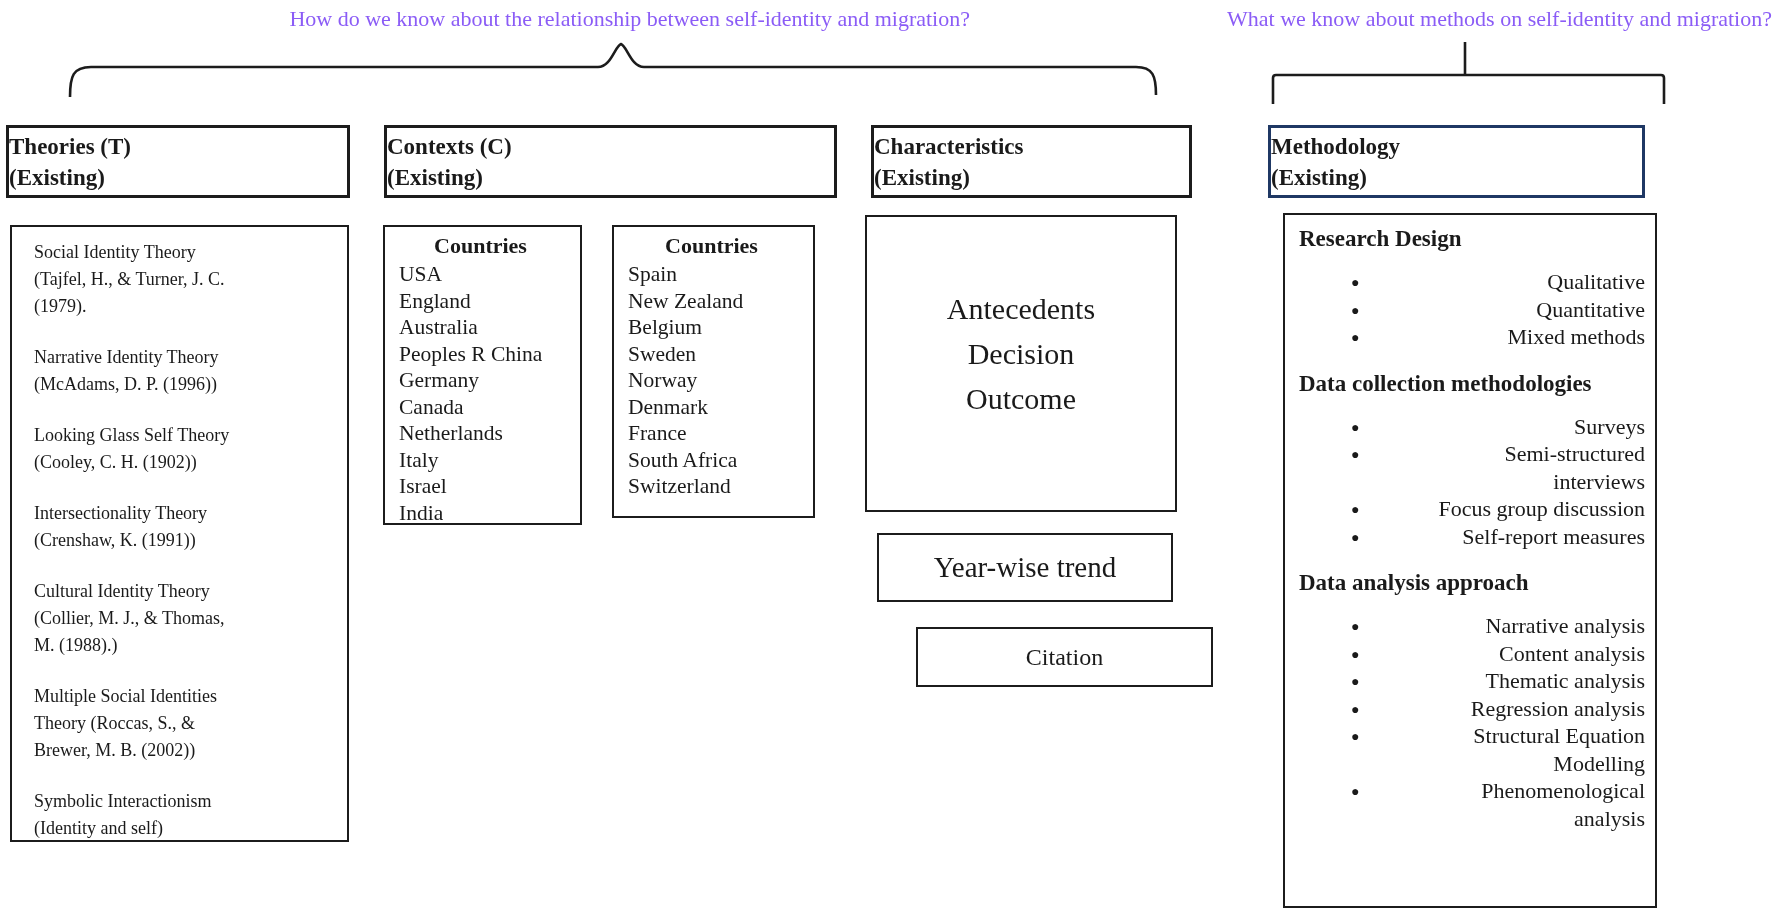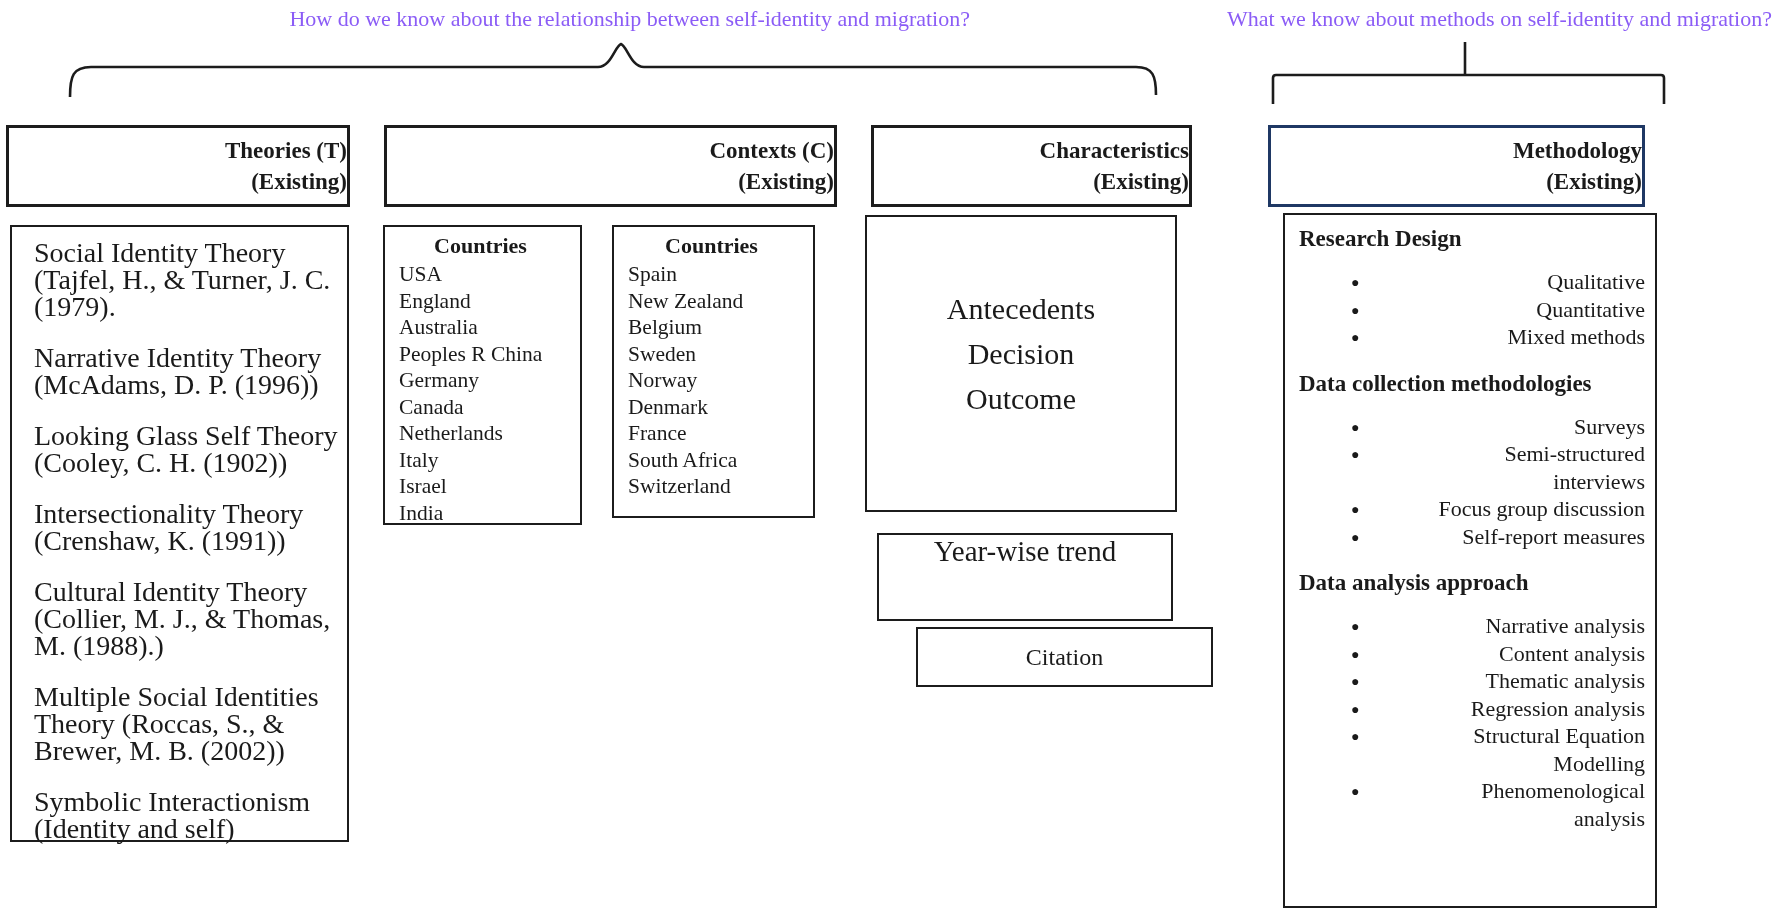--- a/index.html
+++ b/index.html
@@ -8,41 +8,41 @@
     font-family:"Liberation Serif","DejaVu Serif",serif;color:#1a1a1a;overflow:hidden;
   }
   .question{
     position:absolute;top:5px;font-size:22px;line-height:28px;text-align:right;
     white-space:nowrap;color:#8b5cf6;
   }
   .q-left{left:60px;width:910px;}
   .q-right{left:1108px;width:664px;}
   .braces{position:absolute;left:0;top:0;width:1772px;height:230px;}
   .hdr{
-    position:absolute;top:125px;height:82px;border:3px solid #1c1c1c;background:#fff;
-    display:flex;flex-direction:column;align-items:flex-end;justify-content:center;
+    position:absolute;top:125px;height:73px;border:3px solid #1c1c1c;background:#fff;
+    display:flex;flex-direction:column;align-items:flex-start;justify-content:center;
     font-weight:bold;font-size:23px;line-height:31px;text-align:center;box-sizing:border-box;
   }
   .hdr-theories{left:6px;width:344px;}
   .hdr-contexts{left:384px;width:453px;}
   .hdr-characteristics{left:871px;width:321px;}
   .hdr-methodology{left:1268px;width:377px;border:3px solid #1f3864;}
   .cbox{position:absolute;border:2px solid #1c1c1c;background:#fff;box-sizing:border-box;}
   
   .theories-box{left:10px;top:225px;width:339px;height:617px;padding:12px 6px 0 22px;}
-  .theory{margin:0 0 24px 0;font-size:28px;line-height:27px;white-space:pre-line;}
+  .theory{margin:0 0 24px 0;font-size:18px;line-height:27px;white-space:pre-line;}
   
   .countries1{left:383px;top:225px;width:199px;height:300px;padding:4px 4px 0 14px;}
   .countries2{left:612px;top:225px;width:203px;height:293px;padding:4px 4px 0 14px;}
   .countries-title{font-weight:bold;font-size:22px;line-height:30px;text-align:center;margin-right:14px;}
   .country{font-size:21.5px;line-height:26.5px;}
   
   .char-box{left:865px;top:215px;width:312px;height:297px;padding-top:79px;text-align:center;}
   .char-item{font-size:30px;line-height:26px;margin-bottom:19px;}
-  .trend-box{left:877px;top:533px;width:296px;height:88px;display:flex;align-items:flex-start;justify-content:center;font-size:29px;}
+  .trend-box{left:877px;top:533px;width:296px;height:69px;display:flex;align-items:center;justify-content:center;font-size:29px;}
   .citation-box{left:880px;top:627px;width:297px;height:60px;display:flex;align-items:center;justify-content:center;font-size:24px;margin-left:36px;}
   
   .meth-box{left:1283px;top:213px;width:374px;height:695px;padding:9px 10px 0 14px;}
   .m-heading{font-size:23px;font-weight:bold;line-height:30px;margin:0 0 14px 0;}
   .m-list{list-style:none;margin:8px 0 18px 0;padding:0 0 0 93px;text-align:right;}
   .m-list li{position:relative;font-size:22px;line-height:27.5px;white-space:pre-line;}
   .m-list li::before{content:"●";position:absolute;left:-41px;top:1px;font-size:14px;}
 </style>
 </head>
 <body>

